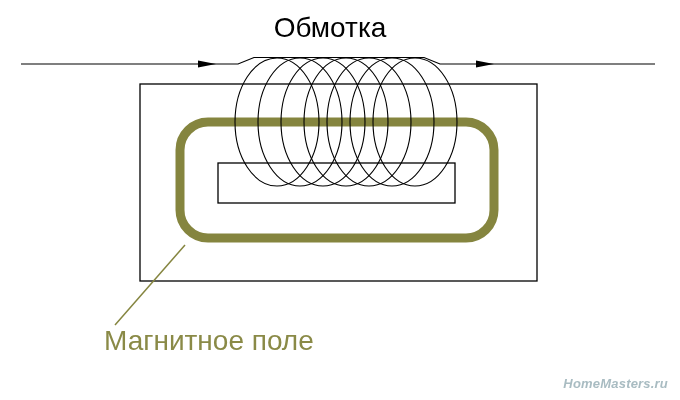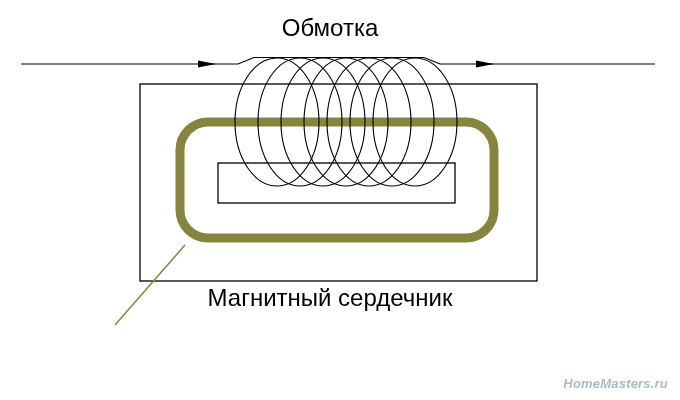--- a/index.html
+++ b/index.html
@@ -18,21 +18,21 @@
   }
   .canvas{
     position:relative;
     width:680px;height:400px;
     background:var(--background);
   }
   .canvas svg{position:absolute;left:0;top:0;}
   .label{
     position:absolute;
     color:var(--line);
-    font-size:24px;
+    font-size:28px;
     line-height:24px;
     white-space:nowrap;
   }
   .label.centered{transform:translateX(-50%);}
   .label.field{color:var(--field-text);}
   .watermark{
     position:absolute;
     right:12px;top:376px;
     font-size:13px;
     font-weight:bold;
@@ -67,17 +67,17 @@
     <path d="M21 64 H238 L254 57.5 H424 L440 64 H655" fill="none" style="stroke:var(--line)" stroke-width="1.2"></path>
 
     <polygon points="198,60.5 198,67.5 216,64" style="fill:var(--line)"></polygon>
     <polygon points="476,60.5 476,67.5 494,64" style="fill:var(--line)"></polygon>
 
     <line x1="185" y1="245" x2="115" y2="325" style="stroke:var(--field)" stroke-width="1.5"></line>
   </svg>
 
   <div class="label centered" style="left:330px;top:16px;">Обмотка</div>
 
-  <div class="label centered" style="left:330px;top:286px;">Магнитный сердечник</div>
 
+  <div class="label field" style="left:104px;top:329px;">Магнитное поле</div>
 
   <div class="watermark">HomeMasters.ru</div>
 </div>
 
 </body></html>

